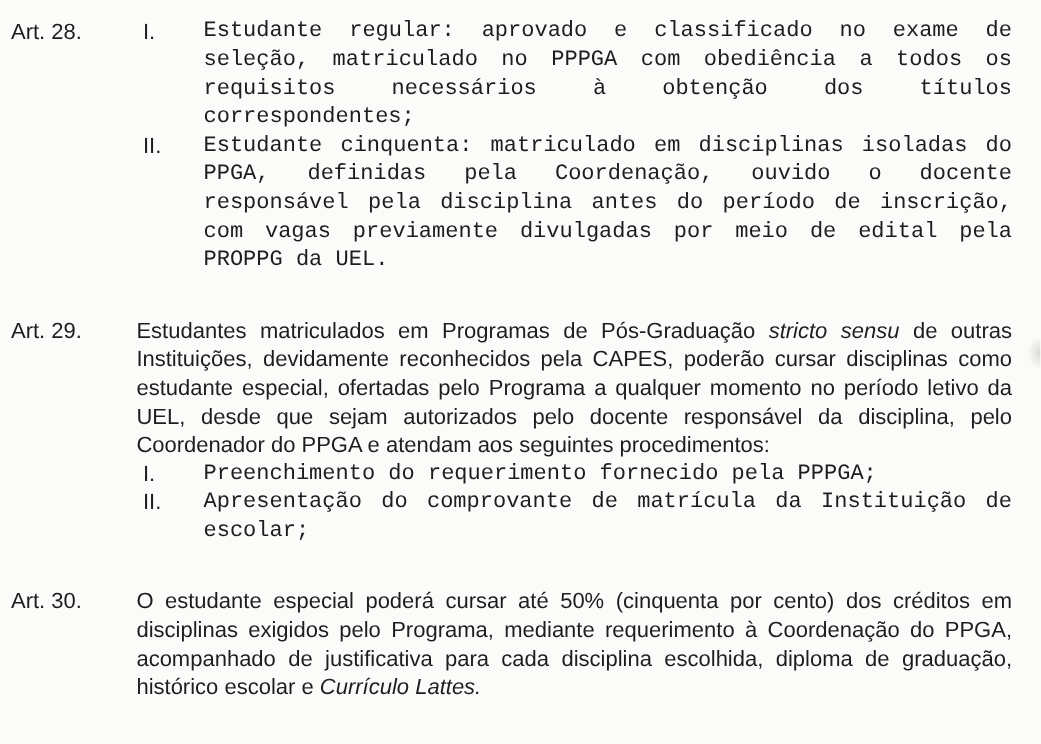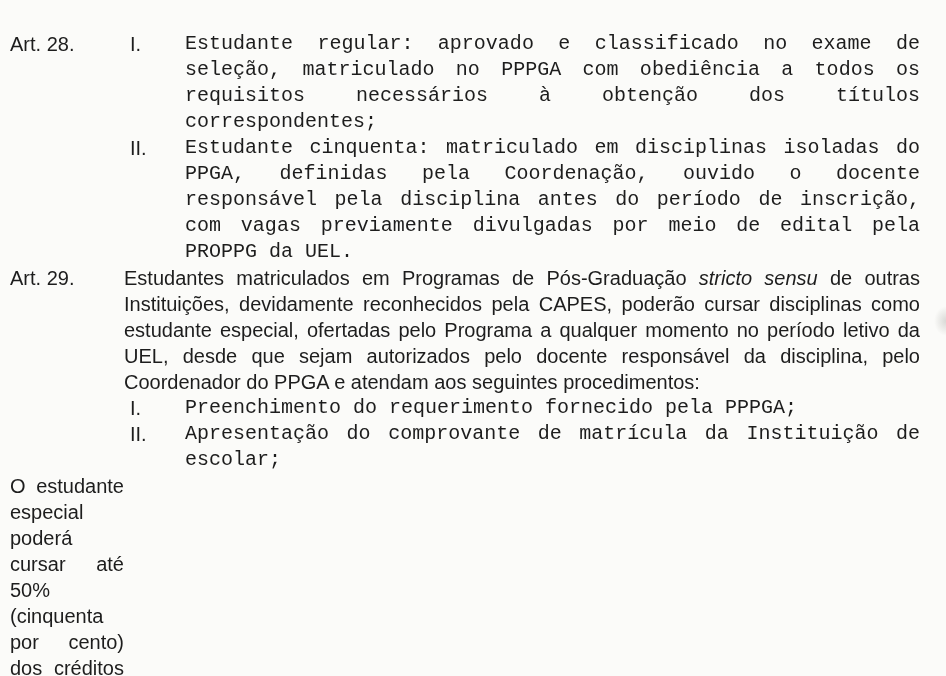--- a/index.html
+++ b/index.html
@@ -5,34 +5,35 @@
   html, body {
     margin: 0;
     padding: 0;
     background: #fbfbf9;
   }
   .page {
     position: relative;
     width: 946px;
     height: 676px;
     box-sizing: border-box;
-    padding: 31px 26px 0 10px;
+    padding: 16px 26px 0 10px;
     background: #fbfbf9;
     font-family: "Liberation Sans", sans-serif;
     font-size: 20px;
     line-height: 26px;
     color: #1d1d1d;
     overflow: hidden;
   }
   .article {
     display: grid;
     grid-template-columns: 114px 1fr;
     align-items: start;
   }
   .article + .article {
+    margin-top: 38px;
   }
   .art-label {
     white-space: nowrap;
   }
   .art-body p.intro {
     margin: 0;
     text-align: justify;
   }
   .item {
     display: grid;
@@ -84,20 +85,21 @@
         <span class="item-text">Preenchimento do requerimento fornecido pela PPPGA;</span>
       </div>
       <div class="item">
         <span class="numeral">II.</span>
         <span class="item-text">Apresentação do comprovante de matrícula da Instituição de escolar;</span>
       </div>
     </div>
   </section>
 
   <section class="article">
+    <div class="art-label">Art. 30.</div>
     <div class="art-body">
       <p class="intro">O estudante especial poderá cursar até 50% (cinquenta por cento) dos créditos em disciplinas exigidos pelo Programa, mediante requerimento à Coordenação do PPGA, acompanhado de justificativa para cada disciplina escolhida, diploma de graduação, histórico escolar e <i>Currículo Lattes.</i></p>
     </div>
   </section>
 
   <div class="smudge"></div>
 
 </div>
 
 </body></html>

